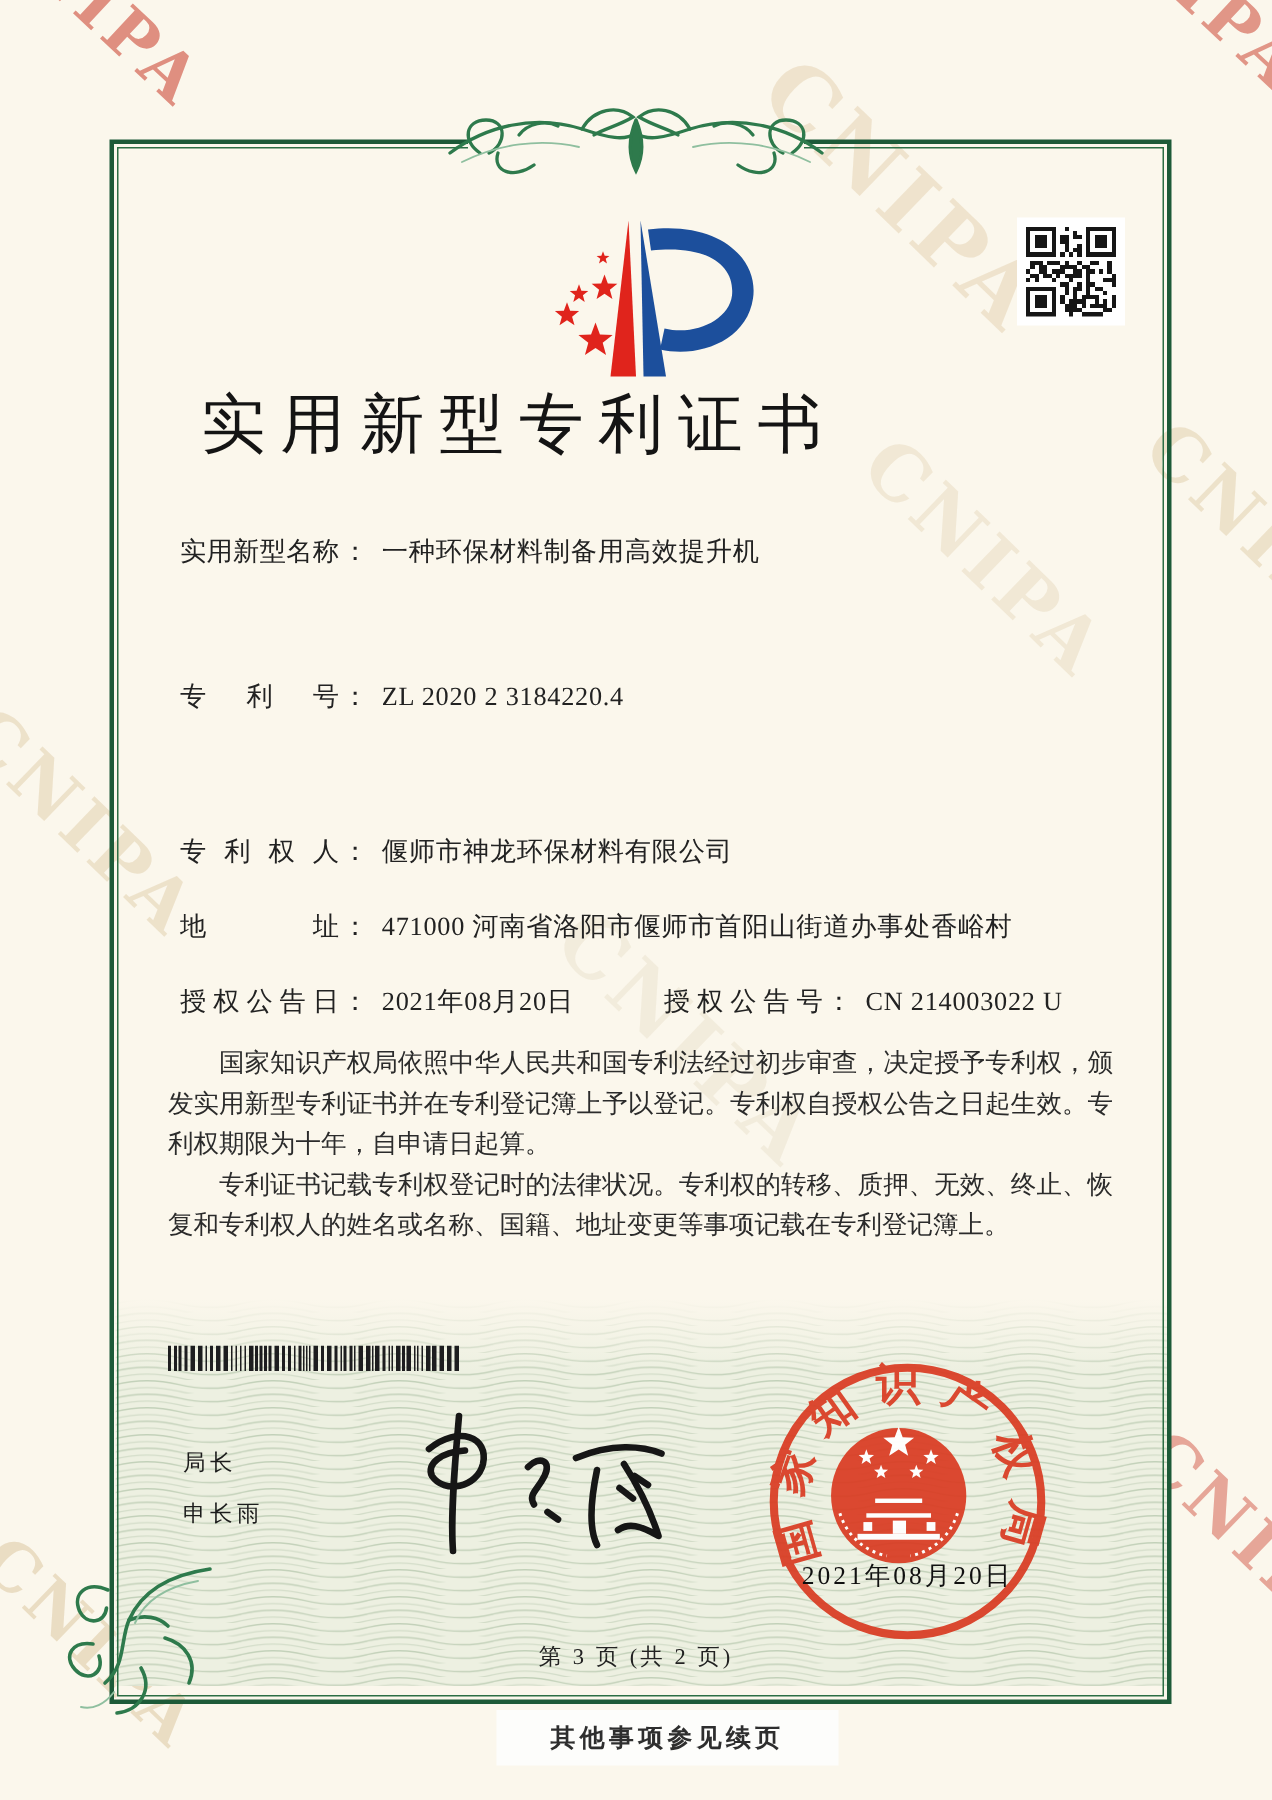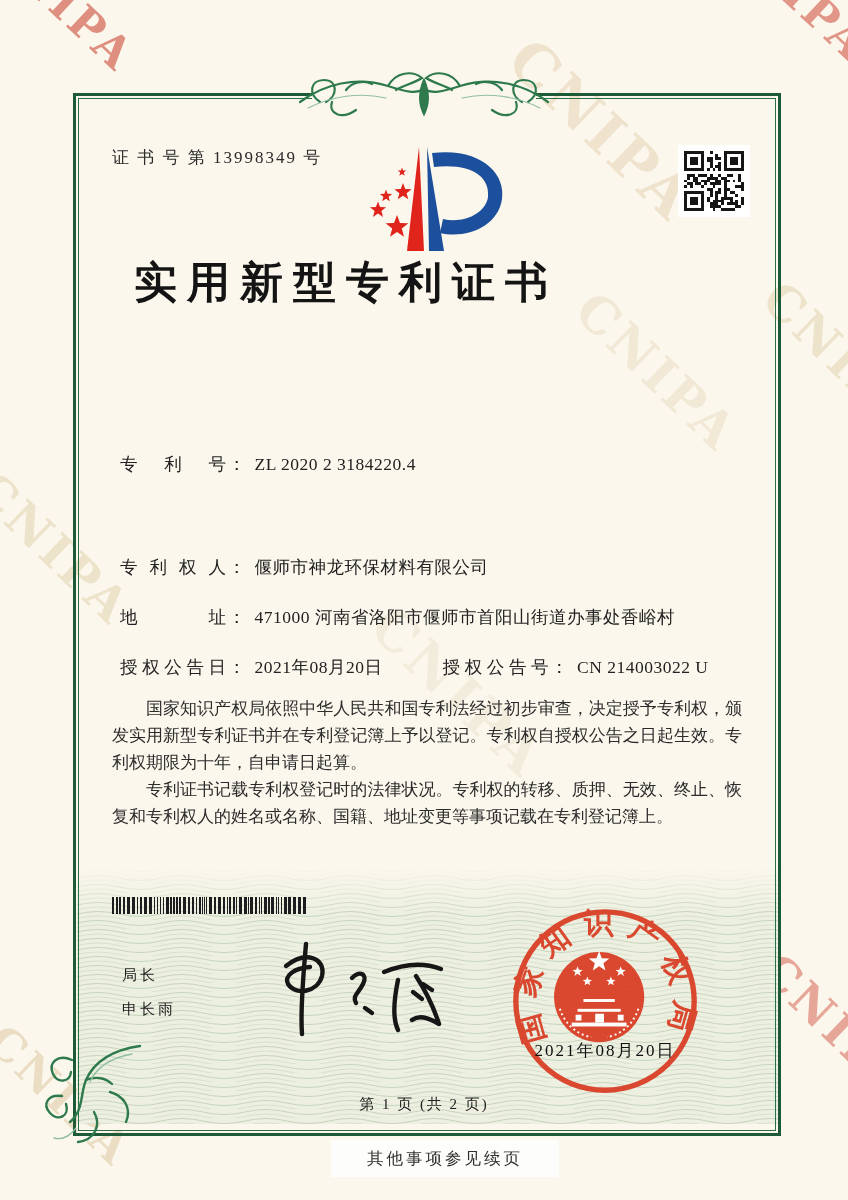--- a/index.html
+++ b/index.html
@@ -12,21 +12,21 @@
   
   .wm{position:absolute;font-family:"DejaVu Serif",serif;font-weight:bold;
       color:rgba(224,206,172,.55);transform:rotate(44deg);letter-spacing:4px;z-index:0;}
   
   .cert-no{position:absolute;left:112px;top:146px;font-size:17px;color:#2b2b2b;
            letter-spacing:2px;z-index:2;}
   .logo{position:absolute;left:340px;top:138px;width:170px;height:122px;z-index:2;}
   .qr-wrap{position:absolute;left:678px;top:145px;width:72px;height:72px;background:#fff;z-index:2;}
   .qr-wrap svg{position:absolute;inset:6px;}
   .title{position:absolute;left:0;top:254px;width:692px;text-align:center;font-size:43px;
-         font-weight:bold;color:#141414;letter-spacing:10px;z-index:2;}
+         font-weight:normal;color:#141414;letter-spacing:10px;z-index:2;}
   
   .frow{position:absolute;left:120px;font-size:17.5px;color:#222;white-space:nowrap;z-index:2;}
   .flabel{display:inline-block;width:106px;text-align:justify;text-align-last:justify;}
   .fcolon{display:inline-block;margin:0 9px 0 2px;}
   .fvalue{letter-spacing:.5px;}
   .grant2{margin-left:60px;}
   
   .body-text{position:absolute;left:112px;top:695px;width:630px;font-size:17px;line-height:27px;
              color:#2b2b2b;text-align:justify;z-index:2;}
   .body-text p{margin:0;text-indent:2em;}
@@ -37,21 +37,21 @@
   .barcode{position:absolute;left:112px;top:897px;z-index:2;}
   .signer{position:absolute;left:122px;font-size:15px;letter-spacing:3px;color:#1c1c1c;
           font-family:"Liberation Sans","DejaVu Sans",sans-serif;z-index:2;}
   .signature{position:absolute;left:248px;top:936px;z-index:2;}
   .seal{position:absolute;left:507px;top:903px;width:196px;height:196px;z-index:2;}
   .seal-date{position:absolute;left:515px;top:1039px;width:180px;text-align:center;
              font-size:17px;letter-spacing:2px;color:#101010;z-index:3;}
   .page-footer{position:absolute;left:0;top:1095px;width:848px;text-align:center;
                font-size:15px;color:#222;letter-spacing:2px;z-index:2;}
   .note-box{position:absolute;left:331px;top:1140px;width:228px;height:37px;background:#fdfdfb;
-            display:flex;align-items:center;justify-content:center;z-index:2;}
+            display:flex;align-items:center;justify-content:center;z-index:2;font-weight:bold;}
   .note-box span{font-size:16.5px;letter-spacing:3px;color:#2e2e2e;}
   .ornament{position:absolute;z-index:2;}
   .orn-mask{position:absolute;left:312px;top:89px;width:224px;height:12px;background:#fbf7ec;z-index:1;}
 </style>
 </head>
 <body>
 
 <div class="paper">
 
   <div class="wm" style="left:-28px;top:-24px;font-size:44px;color:rgba(214,108,92,.75);transform:rotate(43deg);">CNIPA</div>
@@ -107,21 +107,20 @@
       <path d="M54,72 C62,86 54,100 38,102"></path>
       <path d="M70,52 C84,56 92,68 86,82"></path>
       <path d="M46,40 C56,36 66,38 72,44"></path>
     </g>
     <g fill="none" stroke="#8fbf9f" stroke-width="1.3" stroke-linecap="round">
       <path d="M92,14 C70,18 56,28 50,42"></path>
       <path d="M36,88 C30,96 22,100 14,98"></path>
     </g>
   </svg>
 
-  <div class="cert-no">证 书 号 第 13998349 号</div>
 
   <svg class="logo" viewBox="0 0 170 120">
     <polygon points="79,8 67,112 84,112" fill="#e0241c"></polygon>
     <polygon points="87,8 89,112 104,112" fill="#1c4f9c"></polygon>
     <path d="M92,14 C140,8 166,34 162,60 C158,88 126,100 100,94 L103,80 C124,85 146,74 148,58 C150,38 132,24 94,28 Z" fill="#1c4f9c"></path>
     <g id="logo-stars" fill="#e0241c">
         <polygon points="57.00,76.00 59.96,83.92 68.41,84.29 61.79,89.56 64.05,97.71 57.00,93.04 49.95,97.71 52.21,89.56 45.59,84.29 54.04,83.92"></polygon>
         <polygon points="38.00,62.50 40.10,68.11 46.08,68.37 41.40,72.10 43.00,77.88 38.00,74.57 33.00,77.88 34.60,72.10 29.92,68.37 35.90,68.11"></polygon>
         <polygon points="46.00,50.50 47.60,54.79 52.18,54.99 48.60,57.84 49.82,62.26 46.00,59.73 42.18,62.26 43.40,57.84 39.82,54.99 44.40,54.79"></polygon>
         <polygon points="63.00,44.00 65.22,49.94 71.56,50.22 66.59,54.17 68.29,60.28 63.00,56.78 57.71,60.28 59.41,54.17 54.44,50.22 60.78,49.94"></polygon>
@@ -267,20 +266,23 @@
           <rect x="14" y="20" width="1" height="1"></rect>
           <rect x="15" y="20" width="1" height="1"></rect>
           <rect x="16" y="20" width="1" height="1"></rect>
           <rect x="17" y="20" width="1" height="1"></rect>
         </g>
     </svg>
   </div>
 
   <div class="title">实用新型专利证书</div>
 
+  <div class="frow" style="top:355px">
+    <span class="flabel">实用新型名称</span><span class="fcolon">：</span><span class="fvalue">一种环保材料制备用高效提升机</span>
+  </div>
   <div class="frow" style="top:452px">
     <span class="flabel">专利号</span><span class="fcolon">：</span><span class="fvalue">ZL 2020 2 3184220.4</span>
   </div>
   <div class="frow" style="top:555px">
     <span class="flabel">专利权人</span><span class="fcolon">：</span><span class="fvalue">偃师市神龙环保材料有限公司</span>
   </div>
   <div class="frow" style="top:605px">
     <span class="flabel">地址</span><span class="fcolon">：</span><span class="fvalue">471000 河南省洛阳市偃师市首阳山街道办事处香峪村</span>
   </div>
   <div class="frow" style="top:655px">
@@ -389,18 +391,18 @@
         <rect x="-10" y="13" width="9" height="9"></rect>
         <rect x="-30" y="14" width="6" height="6"></rect>
         <rect x="13" y="14" width="6" height="6"></rect>
       </g>
       <path d="M -46 8 A 42 42 0 0 0 -14 37" fill="none" stroke="#fff" stroke-width="2" stroke-dasharray="2 3"></path>
       <path d="M 34 8 A 42 42 0 0 1 2 37" fill="none" stroke="#fff" stroke-width="2" stroke-dasharray="2 3"></path>
     </g>
   </svg>
   <div class="seal-date">2021年08月20日</div>
 
-  <div class="page-footer">第 1 页 (共 2 页)</div>
+  <div class="page-footer">第 3 页 (共 2 页)</div>
   <div class="note-box">
     <span>其他事项参见续页</span>
   </div>
 
 </div>
 
 </body></html>

